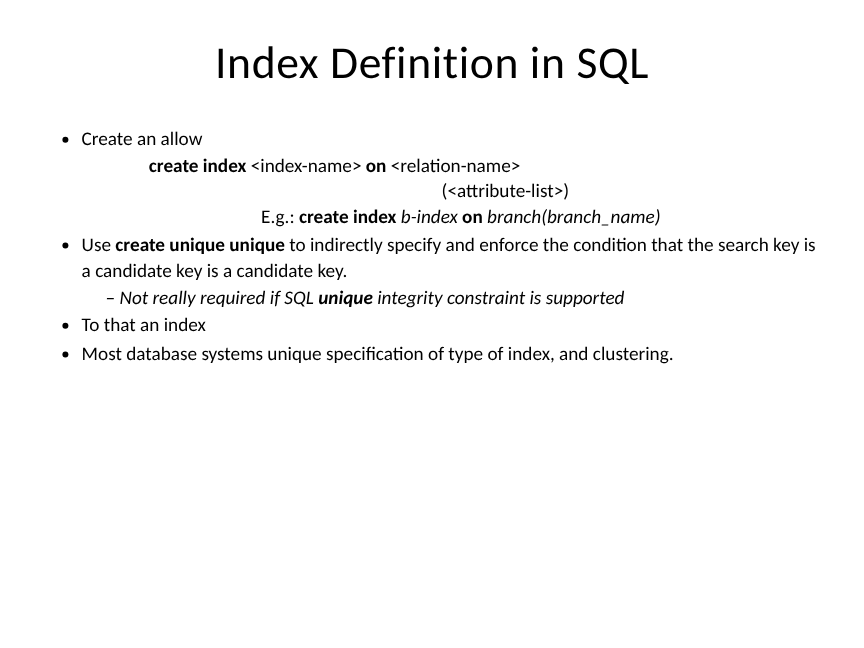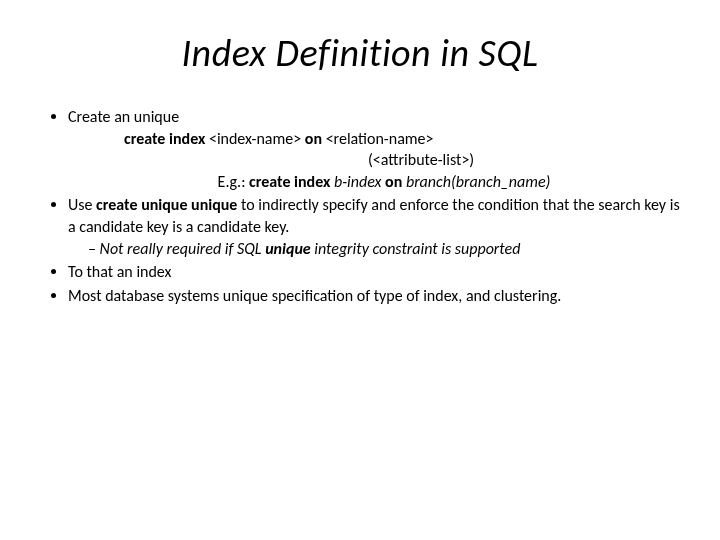--- a/index.html
+++ b/index.html
@@ -17,21 +17,20 @@
     position: relative;
     box-sizing: border-box;
     padding: 20px 40px 40px 40px;
   }
   .title {
     font-size: 38px;
     font-weight: 400;
     text-align: center;
     margin: 10px 0 30px 0;
     letter-spacing: 0.5px;
-    font-style: italic;
   }
   .body {
     font-size: 16px;
     line-height: 1.35;
   }
   ul.outer {
     list-style: disc;
     margin: 0;
     padding-left: 28px;
   }
@@ -67,21 +66,21 @@
 <body>
 
 <div class="slide">
 
   <div class="title">Index Definition in SQL</div>
 
   <div class="body">
     <ul class="outer">
 
       <li>
-        <span>Create an unique</span>
+        <span>Create an allow</span>
         <div class="syntax-line-1">
           <b>create index </b><span>&lt;index-name&gt;</span><b> on </b><span>&lt;relation-name&gt;</span>
         </div>
         <div class="syntax-line-2">
           <span>(&lt;attribute-list&gt;)</span>
         </div>
         <div class="eg-line">
           <span>E.g.:  </span><b>create index</b><i>  b-index </i><b>on </b><i>branch(branch_name)</i>
         </div>
       </li>

